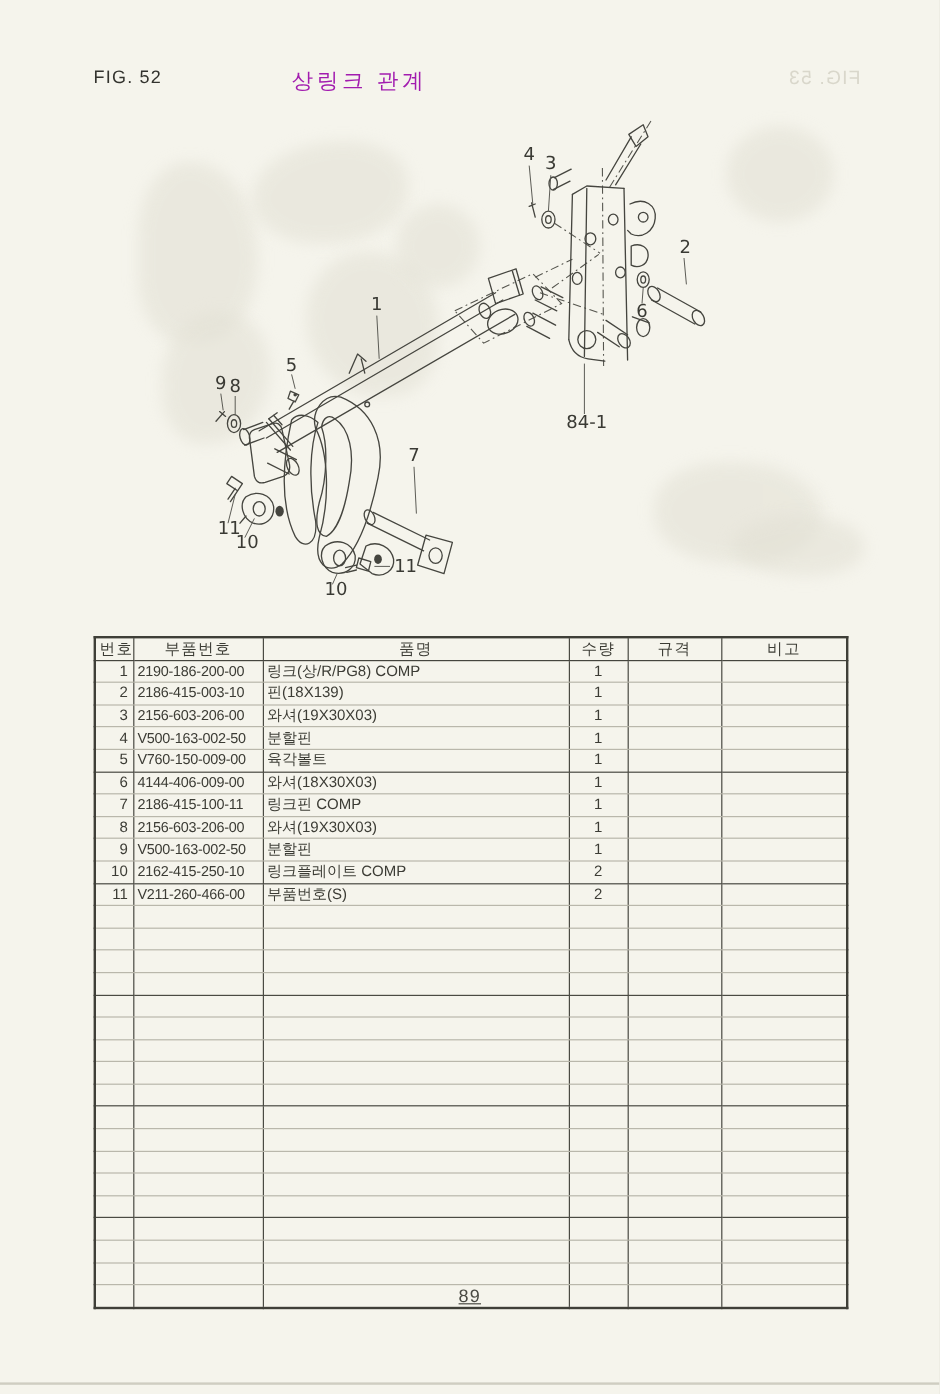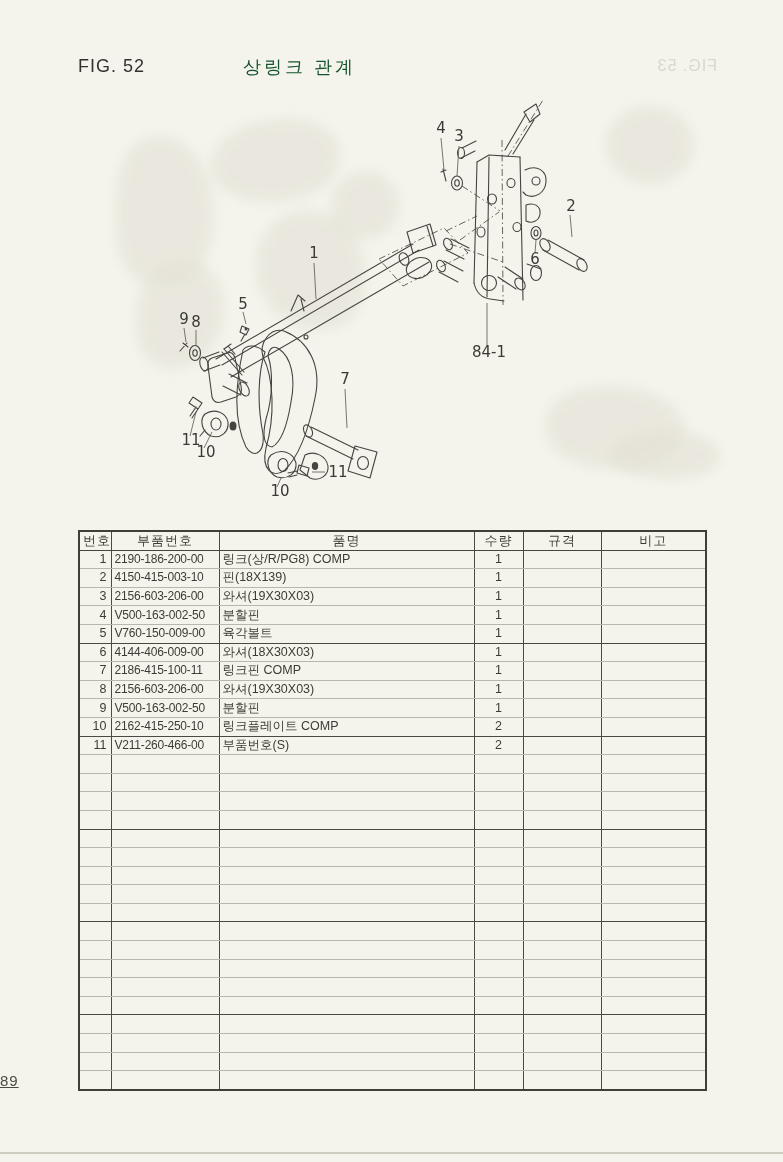--- a/index.html
+++ b/index.html
@@ -3,22 +3,22 @@
 <meta charset="utf-8">
 <style>
   html,body{margin:0;padding:0;background:#e8e6de;}
   .page{
     position:relative;width:783px;height:1162px;margin:0 auto;
     background:#f5f4ec;overflow:hidden;
     font-family:"Liberation Sans","DejaVu Sans",sans-serif;
     color:#3c3c35;
   }
   
-  .fig-label{position:absolute;left:78px;top:56px;font-size:18px;letter-spacing:1px;color:#33332e;}
-  .page-title{position:absolute;left:243px;top:55px;font-size:18px;letter-spacing:3px;color:#14532d;}
+  .fig-label{position:absolute;left:78px;top:56px;font-size:15px;letter-spacing:1px;color:#33332e;}
+  .page-title{position:absolute;left:243px;top:55px;font-size:18px;letter-spacing:3px;color:#a21caf;}
   .bleed{position:absolute;left:637px;top:57px;width:80px;font-size:16px;color:#d9d7cb;
          transform:scaleX(-1);filter:blur(0.6px);letter-spacing:1px;}
   
   .diagram{position:absolute;left:0;top:90px;width:783px;height:440px;}
   .diagram svg{position:absolute;left:0;top:-90px;width:783px;height:525px;}
   .smudge{position:absolute;background:#e2e0d4;filter:blur(6px);opacity:.55;}
   
   .parts-table{
     position:absolute;left:78px;top:530px;width:627px;
     border-collapse:collapse;table-layout:fixed;
@@ -32,21 +32,21 @@
   }
   .parts-table{border:2px solid #3f3f38;}
   .parts-table thead th{
     text-align:center;border-bottom:1.5px solid #45453e;font-size:13px;letter-spacing:1px;
   }
   .parts-table tr.group-end td{border-bottom:1.5px solid #4a4a43;}
   .parts-table td.c-no{text-align:right;padding-right:4px;}
   .parts-table td.c-part{font-size:12px;letter-spacing:-0.2px;}
   .parts-table td.c-qty{text-align:center;}
   
-  .page-number{position:absolute;left:0;top:1072px;width:783px;text-align:left;
+  .page-number{position:absolute;left:0;top:1072px;width:783px;text-align:center;
                font-size:15px;color:#4b4b44;letter-spacing:1px;text-decoration:underline;}
   .scan-line{position:absolute;left:0;top:1152px;width:783px;height:2px;background:#c8c6ba;opacity:.85;}
   
   .ln{fill:none;stroke:#45453f;stroke-width:1.1;stroke-linecap:round;stroke-linejoin:round;}
   .ctr{fill:none;stroke:#55554e;stroke-width:0.9;stroke-dasharray:7 3 1.5 3;}
   .ldr{fill:none;stroke:#55554e;stroke-width:0.8;}
   .fillhole{fill:#45453f;stroke:none;}
   .callout{font-family:"DejaVu Sans",sans-serif;font-size:15px;fill:#3a3a34;}
 </style>
 </head>
@@ -256,21 +256,21 @@
         <tr>
           <td class="c-no">1</td>
           <td class="c-part">2190-186-200-00</td>
           <td class="c-name">링크(상/R/PG8) COMP</td>
           <td class="c-qty">1</td>
           <td class="c-spec"></td>
           <td class="c-note"></td>
         </tr>
         <tr>
           <td class="c-no">2</td>
-          <td class="c-part">4150-415-003-10</td>
+          <td class="c-part">2186-415-003-10</td>
           <td class="c-name">핀(18X139)</td>
           <td class="c-qty">1</td>
           <td class="c-spec"></td>
           <td class="c-note"></td>
         </tr>
         <tr>
           <td class="c-no">3</td>
           <td class="c-part">2156-603-206-00</td>
           <td class="c-name">와셔(19X30X03)</td>
           <td class="c-qty">1</td>

